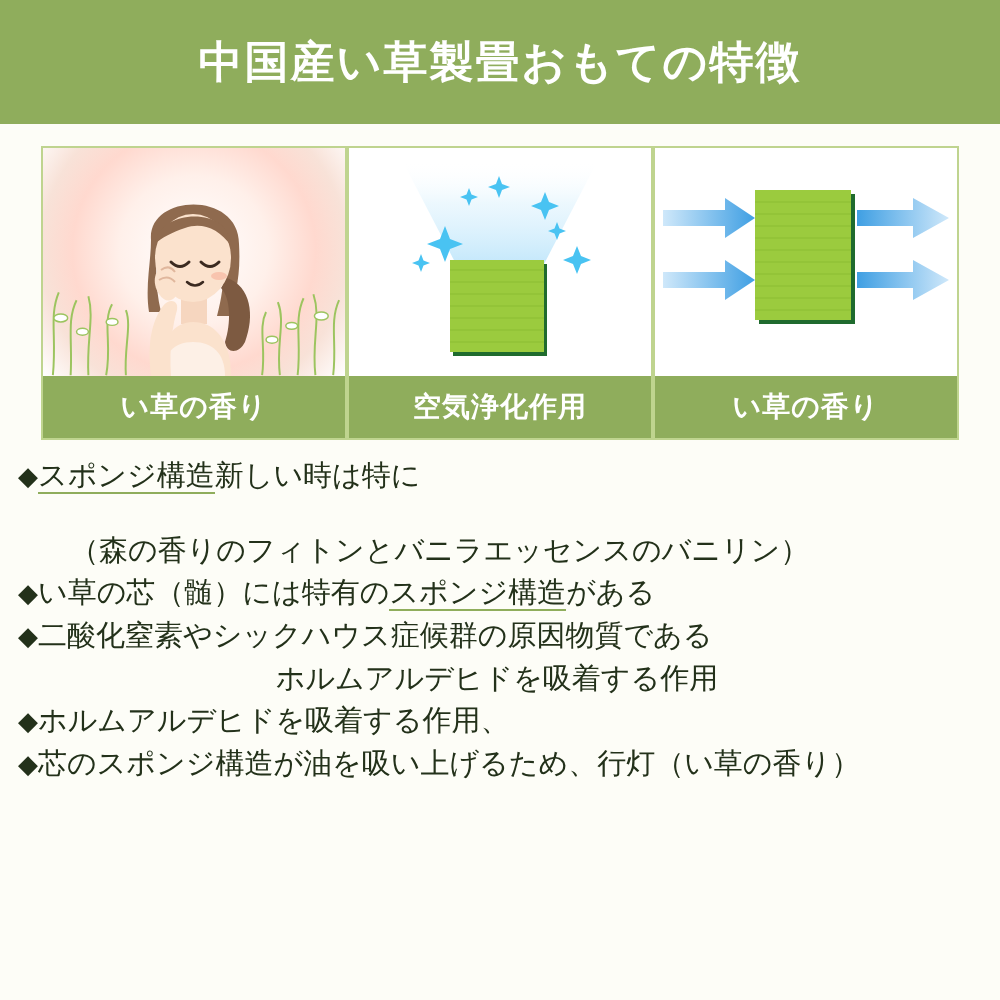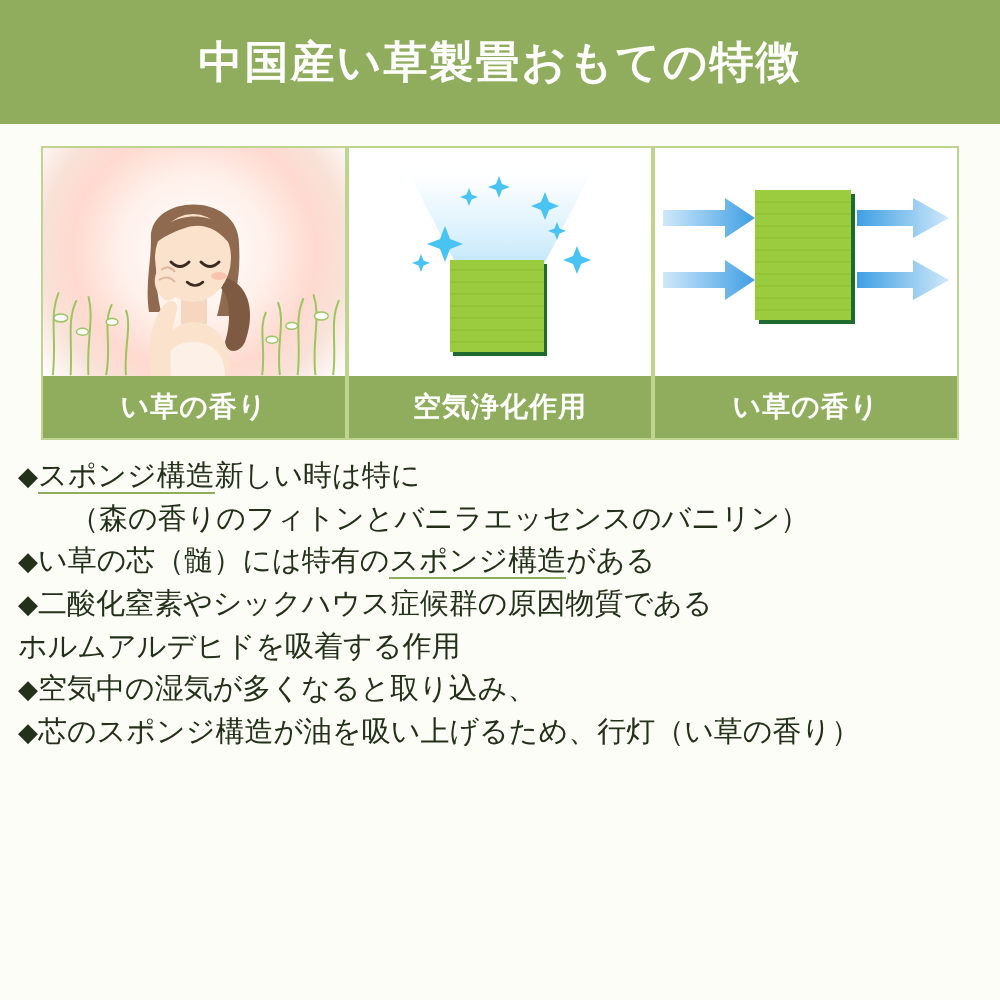--- a/index.html
+++ b/index.html
@@ -107,22 +107,22 @@
   .bullets {
     padding: 14px 18px 0 18px;
     color: #23311a;
     font-size: 29px;
     line-height: 1.47;
   }
   .line {
     white-space: pre;
     display: block;
   }
-  .line.indent1 { padding-left: 52px; }
-  .line.right { text-align: left; padding-right: 6px; }
+  .line.indent1 { padding-left: 52px; margin-top: 32px; }
+  .line.right { text-align: center; padding-right: 6px; }
   .line.indent2 { padding-left: 32px; }
   .bullet-mark {
     font-size: 26px;
     color: #23311a;
   }
   .ul-underline {
     border-bottom: 2px solid #8fad5c;
     padding-bottom: 1px;
   }
 </style>
@@ -281,21 +281,21 @@
     <div class="line"><span class="bullet-mark">◆</span><span class="ul-underline">スポンジ構造</span><span>新しい時は特に</span></div>
 
     <div class="line indent1"><span>（森の香りのフィトンとバニラエッセンスのバニリン）</span></div>
 
     <div class="line"><span class="bullet-mark">◆</span><span>い草の芯（髄）には特有の</span><span class="ul-underline">スポンジ構造</span><span>がある</span></div>
 
     <div class="line"><span class="bullet-mark">◆</span><span>二酸化窒素やシックハウス症候群の原因物質である</span></div>
 
     <div class="line right"><span>ホルムアルデヒドを吸着する作用</span></div>
 
-    <div class="line"><span class="bullet-mark">◆</span><span>空気中の湿気が多くなると取り込み、</span></div>
+    <div class="line"><span class="bullet-mark">◆</span><span>ホルムアルデヒドを吸着する作用、</span></div>
 
 
     <div class="line"><span class="bullet-mark">◆</span><span>芯のスポンジ構造が油を吸い上げるため、行灯（い草の香り）</span></div>
 
 
 
   </div>
 </div>
 
 </body></html>

